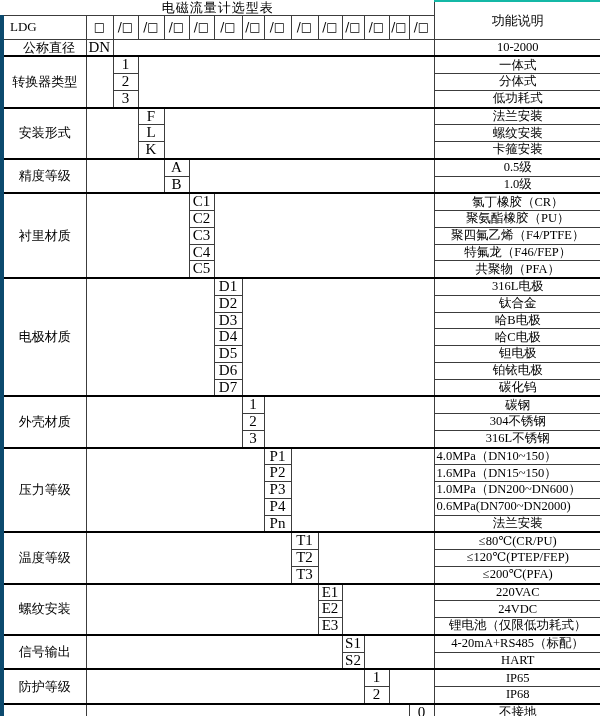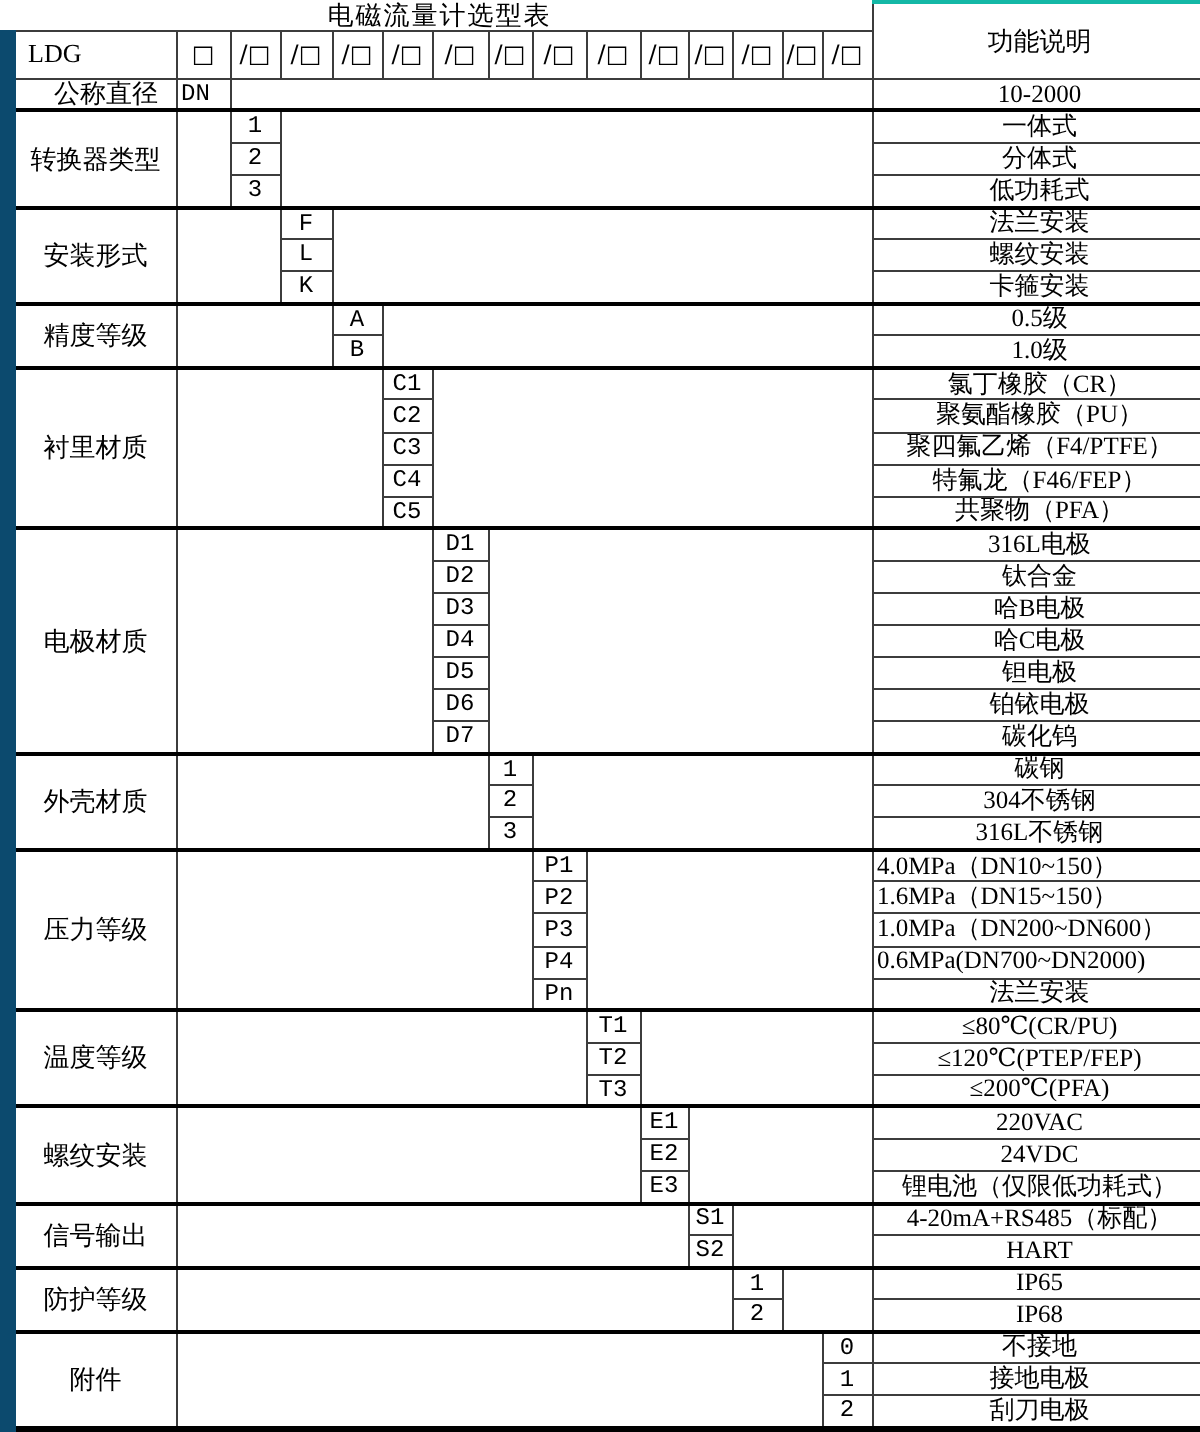--- a/index.html
+++ b/index.html
@@ -16,27 +16,27 @@
     text-align:center;vertical-align:middle;
     font-size:13px;line-height:1.05;
     overflow:hidden;white-space:nowrap;
   }
   td.title-cell{border-top:none;border-left:none;font-size:13px;letter-spacing:1px;}
   td.func-head{border-top:2px solid #14b8a6;border-right:2px solid #000;font-size:13px;}
   td.ldg-label{text-align:left;padding-left:6px;}
   td.box{font-family:"DejaVu Sans","Liberation Sans",sans-serif;font-size:12px;}
   td.row-label{font-size:13px;}
   td.row-label.left{text-align:left;padding-left:19px;}
-  td.code{font-size:12px;font-family:Liberation Mono, monospace;}
+  td.code{font-size:15px;}
   td.code.left{text-align:left;padding-left:2px;}
   td.func{font-size:12.5px;}
   td.func.la{text-align:left;padding-left:2px;}
   
   td.st{border-top:2px solid #000;}
-  td.ol{border-left:8px solid #0c4a6e;}
+  td.ol{border-left:4px solid #0c4a6e;}
   td.or{border-right:2px solid #0ea5e9;}
   td.bb{border-bottom:3px solid #000;}
 </style>
 </head>
 <body>
 
 <table class="sel">
   <colgroup>
       <col style="width: 84px;">
       <col style="width: 27px;">

